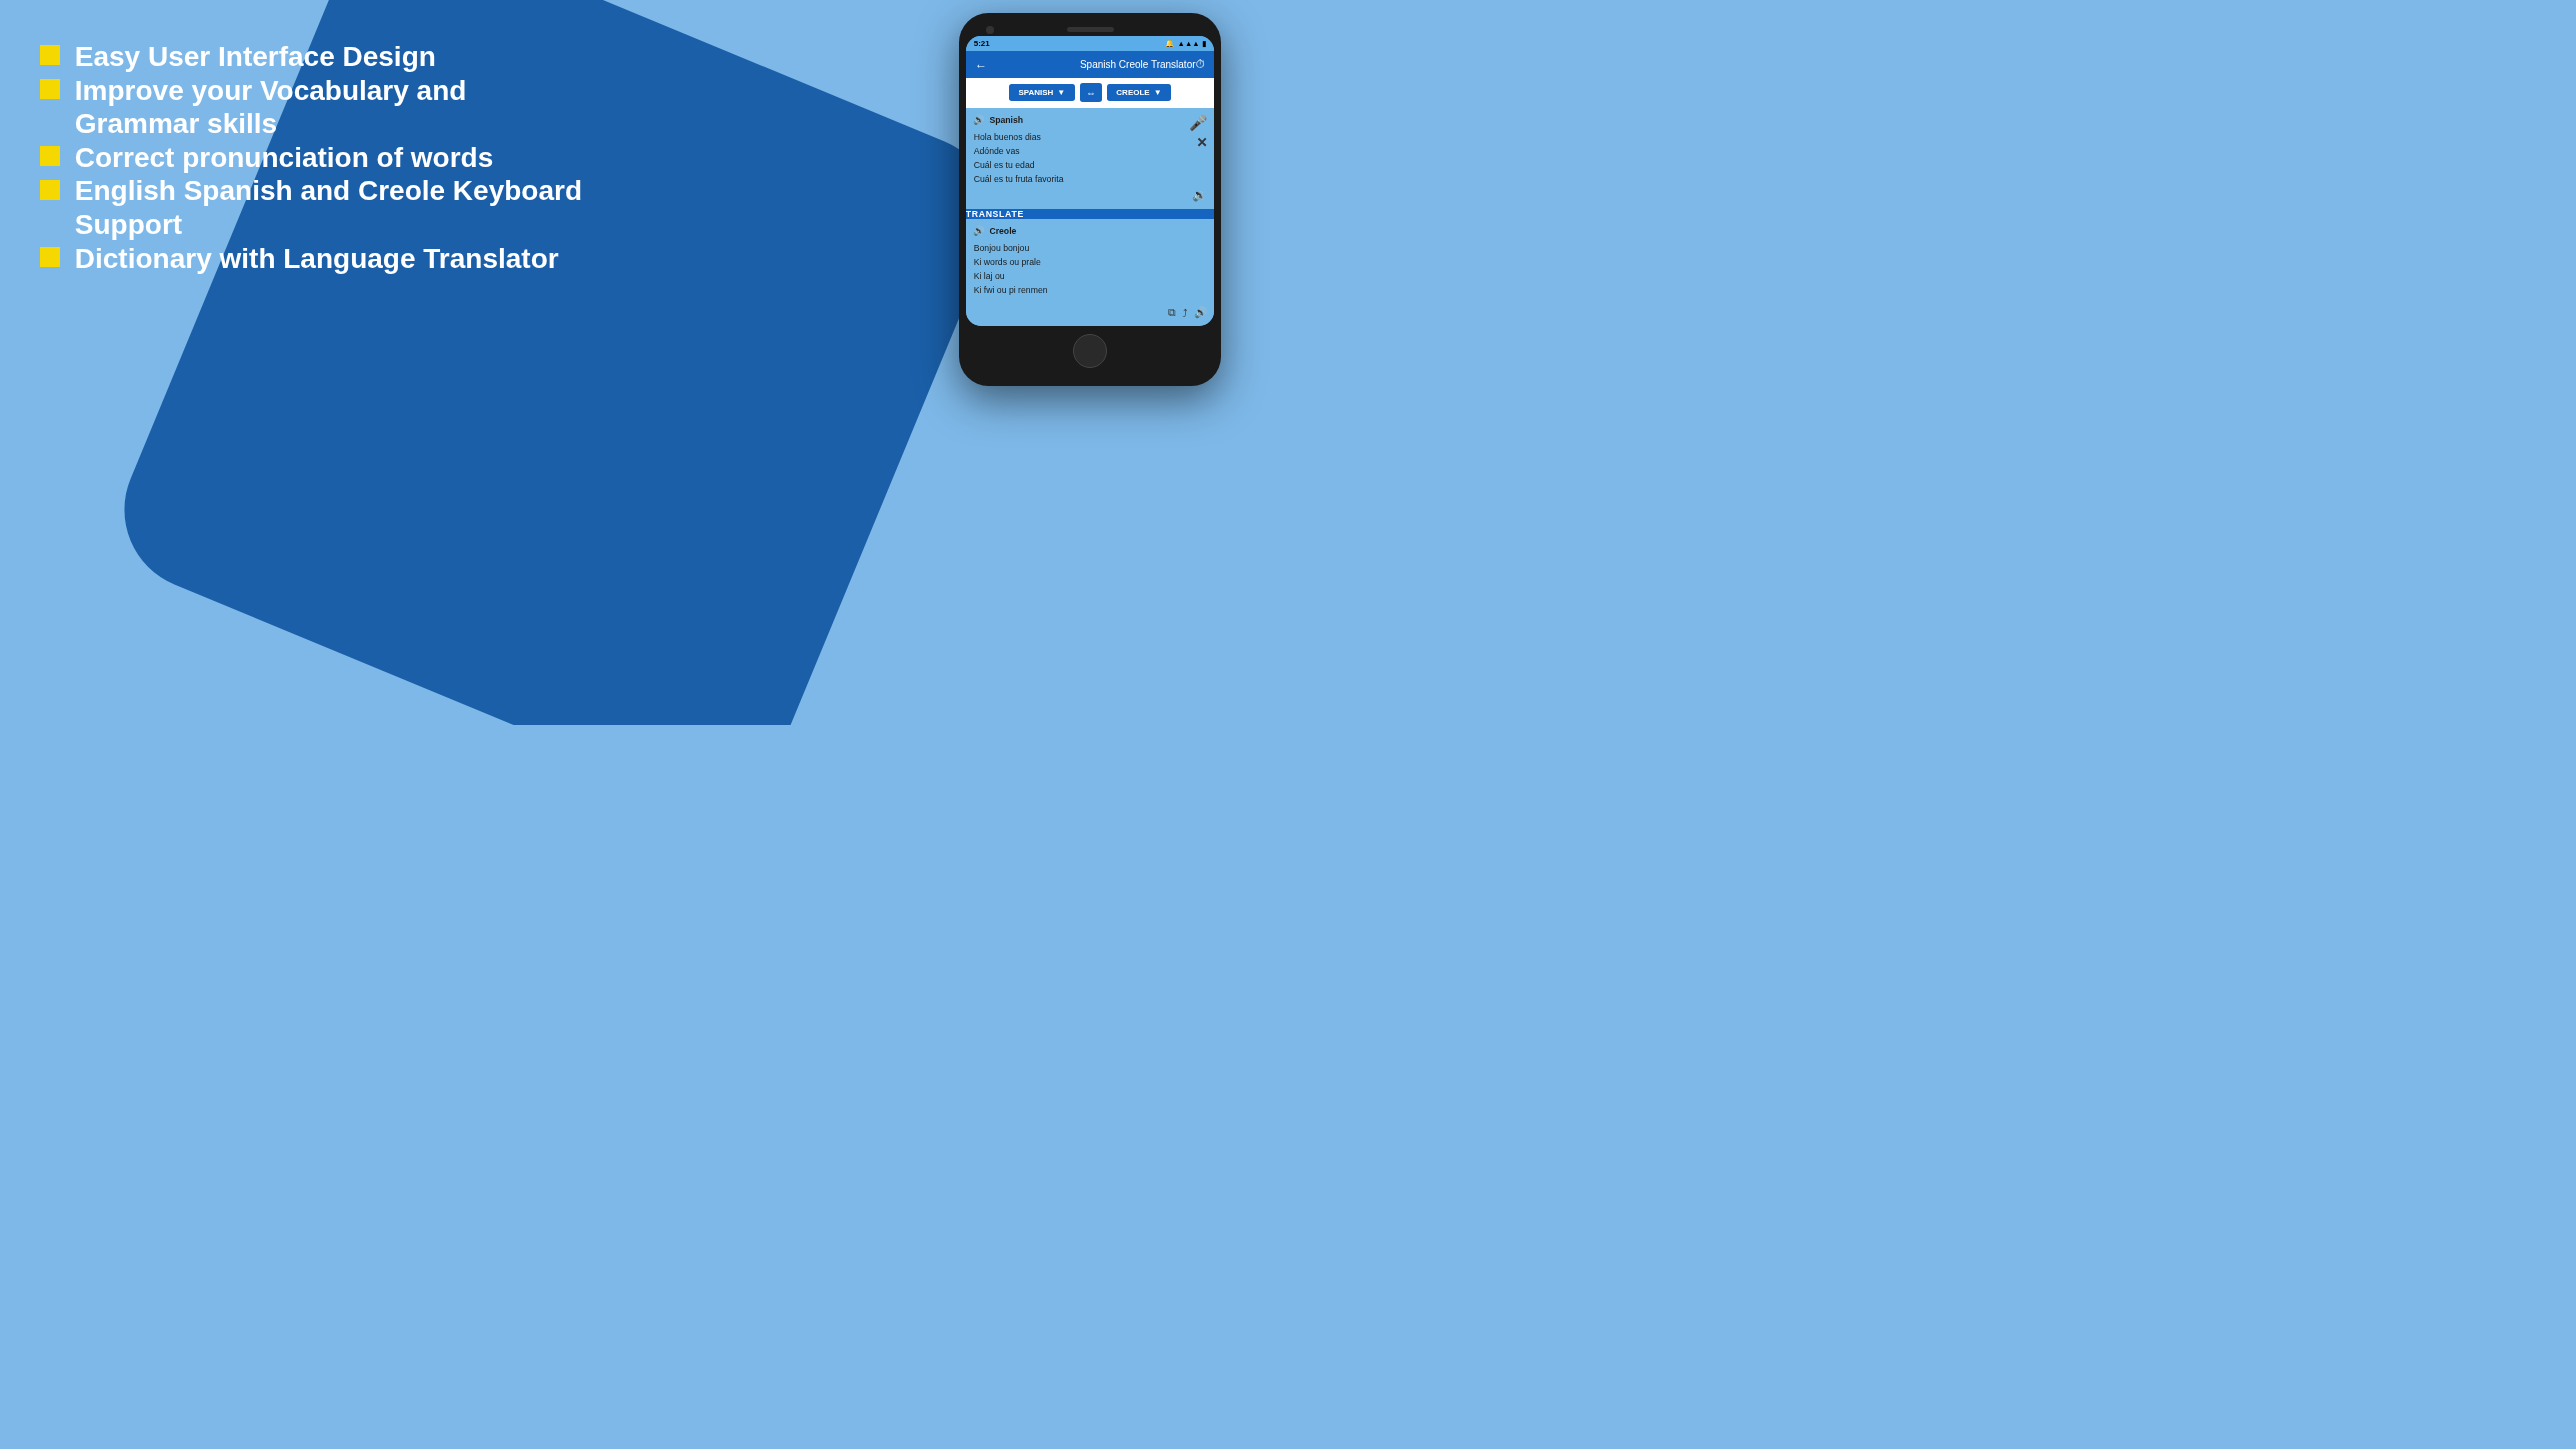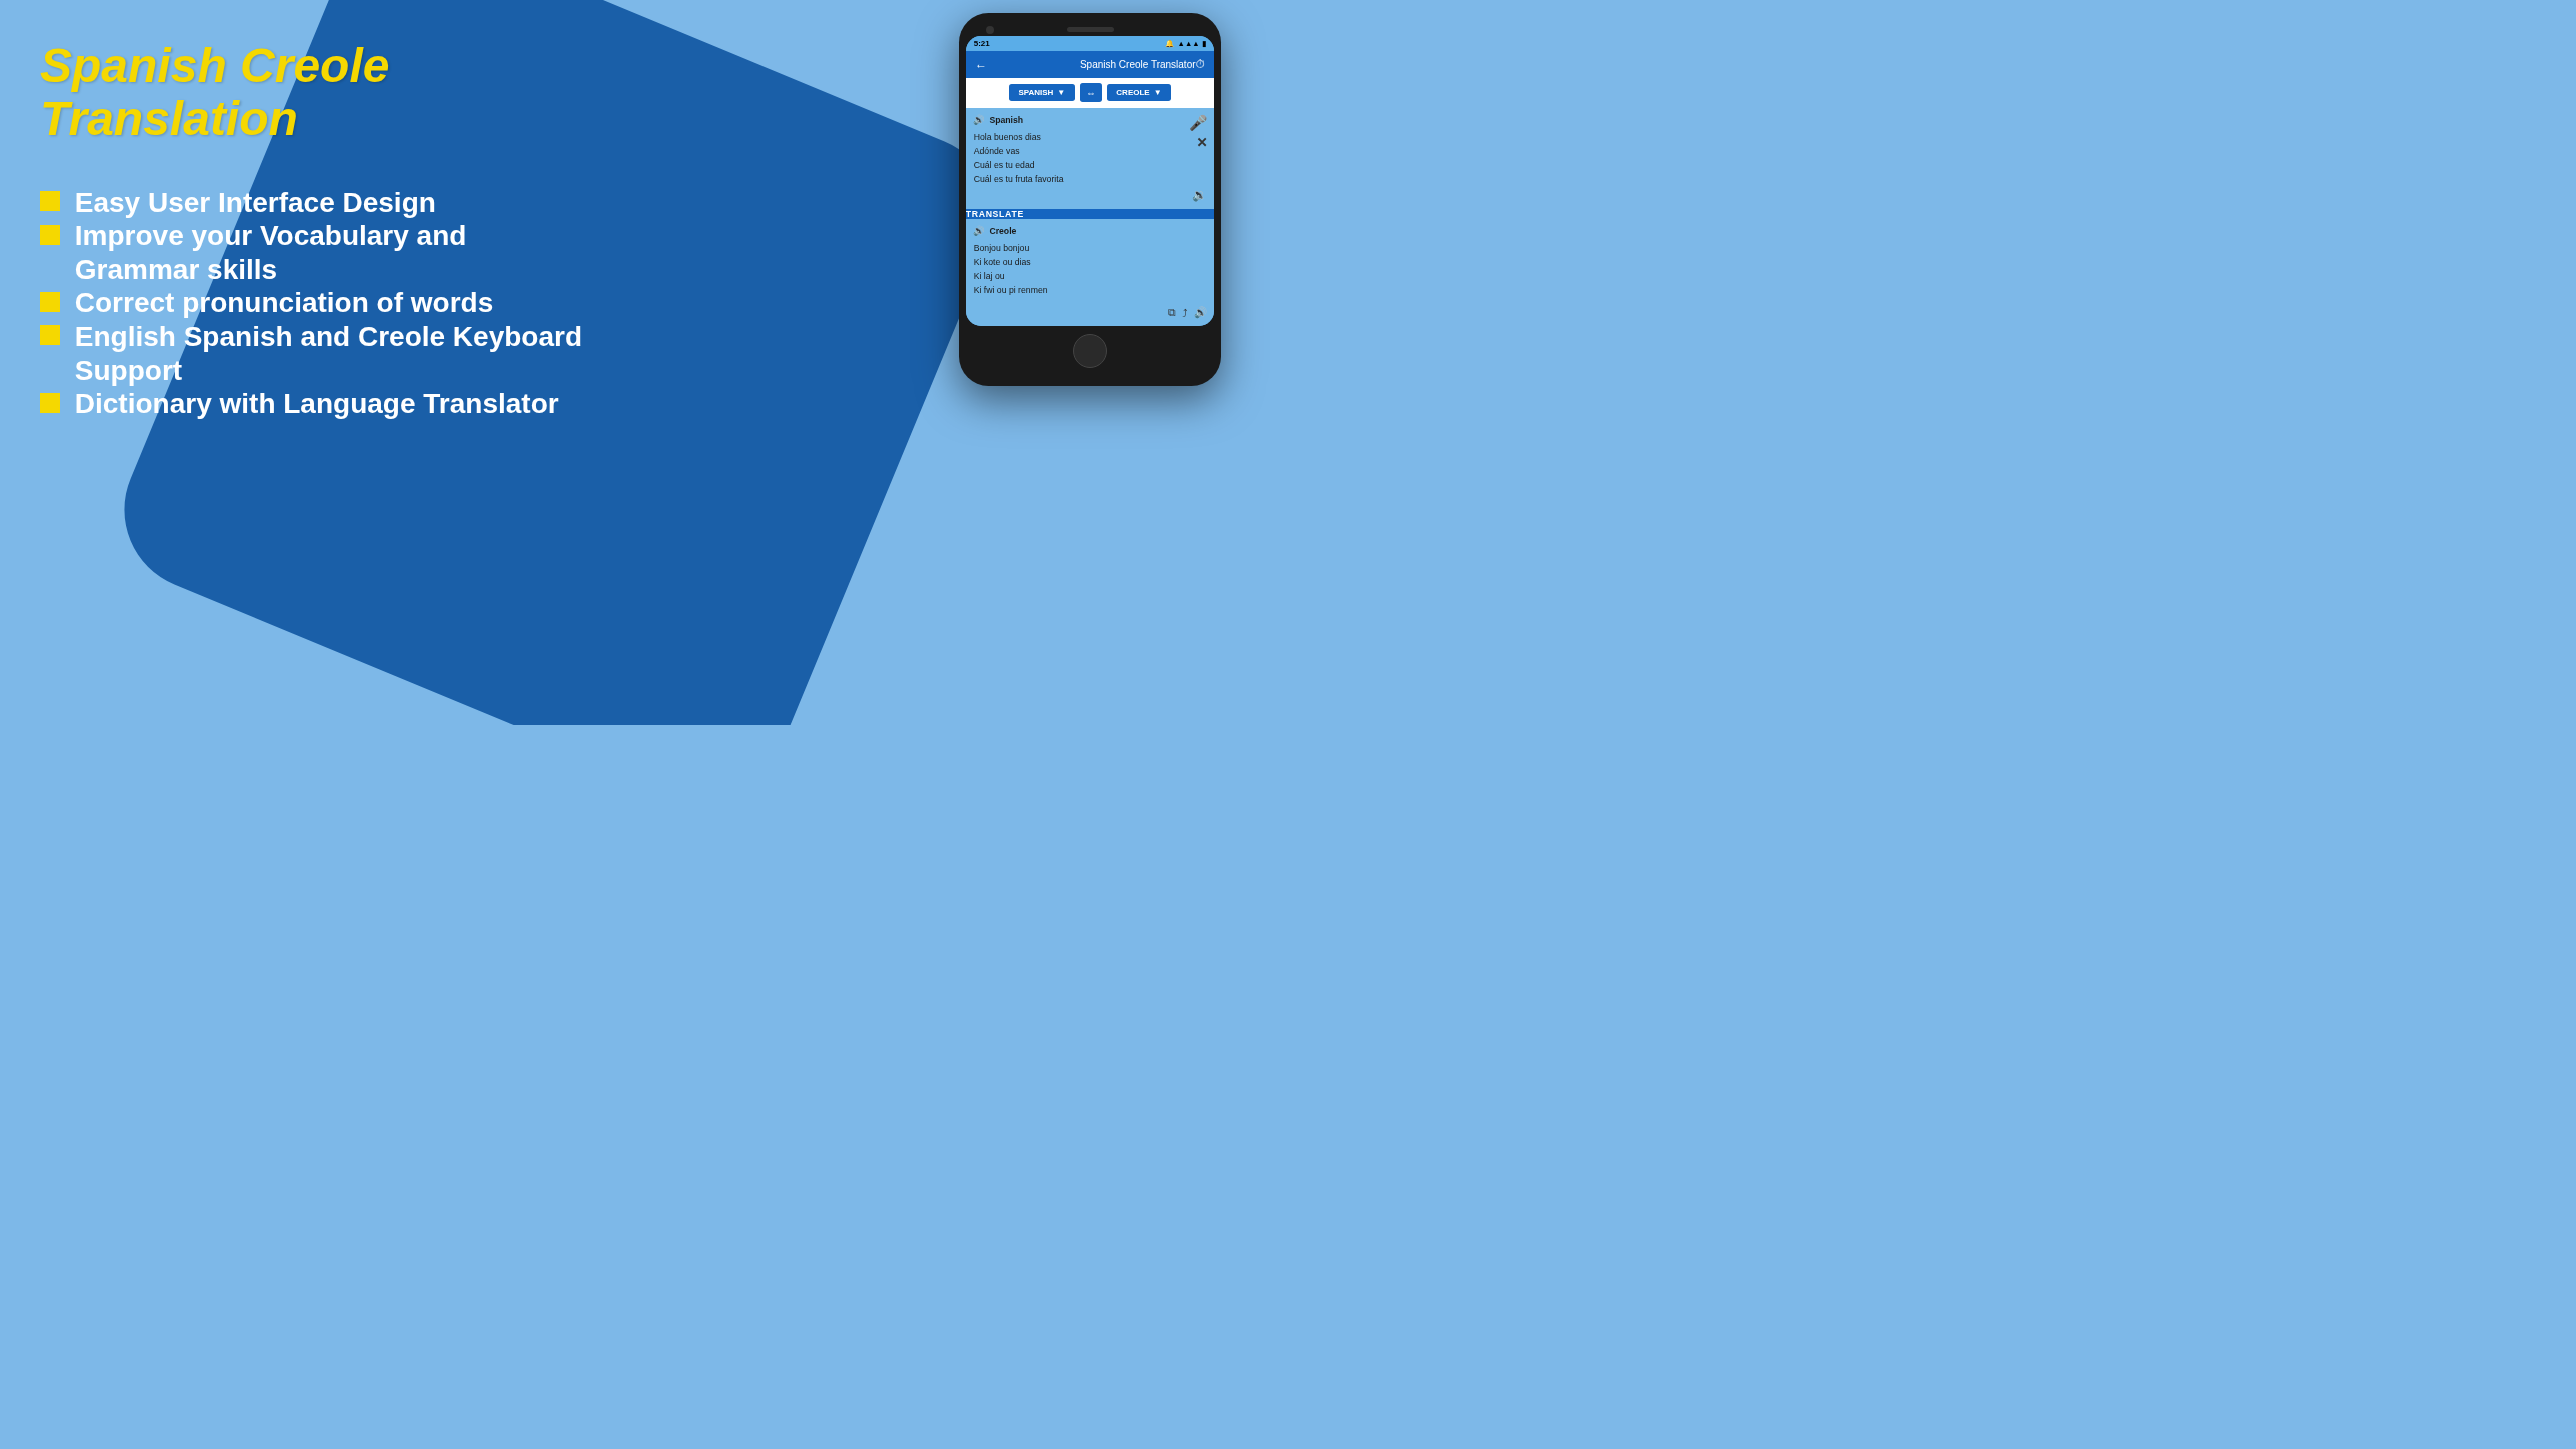--- a/index.html
+++ b/index.html
@@ -310,21 +310,20 @@
       border-radius: 50%;
       background: #2a2a2a;
     }
   </style>
 </head>
 <body>
 
 <div class="bg-circle"></div>
 
 <div class="left-content">
-  <h1 class="main-title">Spanish Creole Translation</h1>
 
   <ul class="features-list">
 
   <li class="feature-item">
       <div class="bullet-square"></div>
       <span class="feature-text">Easy User Interface Design</span>
     </li>
       <li class="feature-item">
       <div class="bullet-square"></div>
       <span class="feature-text">Improve your Vocabulary and Grammar skills</span>
@@ -401,21 +400,21 @@
 
       <div class="translate-btn">TRANSLATE</div>
 
       <div class="output-section">
         <div class="section-label">
           <span class="speaker-icon">🔊</span>
           <span>Creole</span>
         </div>
         <div class="output-text" id="output-lines">
             <div>Bonjou bonjou</div>
-            <div>Ki kote ou dias</div>
+            <div>Ki words ou prale</div>
             <div>Ki laj ou</div>
             <div>Ki fwi ou pi renmen</div>
           </div>
         <div class="bottom-icons">
           <span class="bottom-icon">⧉</span>
           <span class="bottom-icon">⤴</span>
           <span class="bottom-icon">🔊</span>
         </div>
       </div>
 

